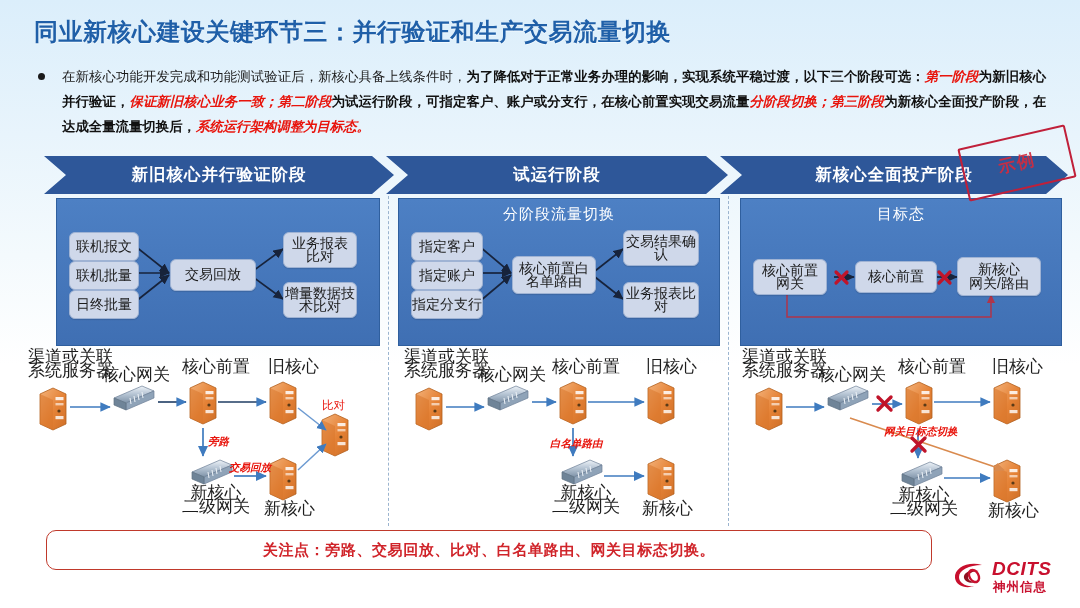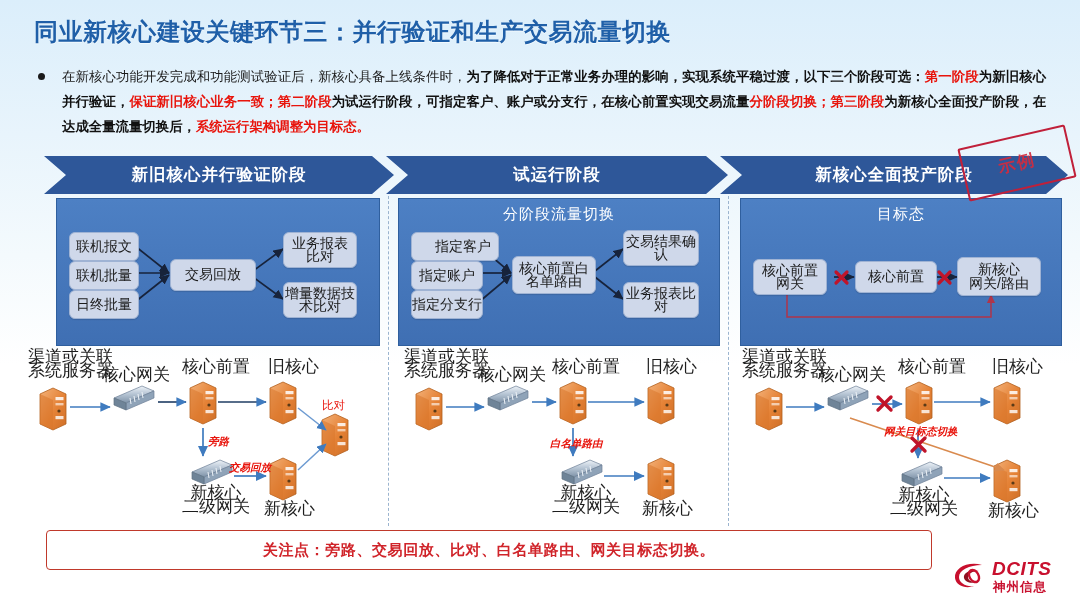--- a/index.html
+++ b/index.html
@@ -23,21 +23,21 @@
   .bullet-wrap{position:absolute;left:36px;top:64px;width:1010px;}
   .bullet-dot{
     position:absolute;left:2px;top:9px;width:7px;height:7px;border-radius:50%;
     background:#1a1a1a;
   }
   .para{
     margin-left:26px;font-size:13.4px;line-height:25px;color:#1b1b1b;
     text-align:justify;
   }
   .para b{font-weight:bold;color:#111;}
-  .para .red{color:#e8140c;font-weight:bold;}
+  .para .red{color:#e8140c;font-weight:bold;font-style:italic;}
 
   
   .stamp{
     position:absolute;left:962px;top:136px;width:106px;height:50px;
     border:2.4px solid #c0203a;border-radius:2px;
     transform:rotate(-13deg);
     display:flex;align-items:center;justify-content:center;
     z-index:40;pointer-events:none;
   }
   .stamp span{
@@ -95,21 +95,21 @@
   .lbl{
     position:absolute;font-size:17px;line-height:14px;color:#1d1d1d;
     white-space:pre;text-align:center;
   }
   .lbl.red-i{color:#e8140c;font-style:italic;font-weight:bold;font-size:10.5px;}
   .lbl.red-p{color:#e8140c;font-size:11.5px;}
 
   
   .footer{
     position:absolute;left:46px;top:530px;width:884px;height:38px;
-    border:1.6px solid #c0392b;border-radius:4px;background:transparent;
+    border:1.6px solid #c0392b;border-radius:10px;background:transparent;
     display:flex;align-items:center;justify-content:center;
   }
   .footer span{color:#d0242a;font-size:15px;font-weight:bold;letter-spacing:.6px;}
 
   
   .logo{position:absolute;left:952px;top:556px;width:118px;height:46px;}
   .logo .mark{position:absolute;left:0;top:4px;width:36px;height:32px;}
   .logo .dcits{
     position:absolute;left:40px;top:2px;color:#c8102e;
     font-size:19px;font-weight:bold;font-style:italic;letter-spacing:.5px;
@@ -169,21 +169,21 @@
 
   <div class="panel p2">
     <div class="panel-title">分阶段流量切换</div>
     <svg viewBox="0 0 320 146" preserveAspectRatio="none">
       <path d="M80,47 L112,74" stroke="#17233b" stroke-width="1.7" fill="none" marker-end="url(#ar-dk)"></path>
       <path d="M80,74 L112,74" stroke="#17233b" stroke-width="1.7" fill="none" marker-end="url(#ar-dk)"></path>
       <path d="M80,103 L112,76" stroke="#17233b" stroke-width="1.7" fill="none" marker-end="url(#ar-dk)"></path>
       <path d="M196,72 L224,50" stroke="#17233b" stroke-width="1.7" fill="none" marker-end="url(#ar-dk)"></path>
       <path d="M196,78 L224,100" stroke="#17233b" stroke-width="1.7" fill="none" marker-end="url(#ar-dk)"></path>
     </svg>
-    <div class="pbox" style="left:12px;top:33px;width:70px;height:27px;padding-left:16px;">指定客户</div>
+    <div class="pbox" style="left:12px;top:33px;width:70px;height:27px;">指定客户</div>
     <div class="pbox" style="left:12px;top:62px;width:70px;height:27px;">指定账户</div>
     <div class="pbox" style="left:12px;top:91px;width:70px;height:27px;">指定分支行</div>
     <div class="pbox" style="left:224px;top:31px;width:74px;height:34px;white-space:pre;">交易结果确
 认</div>
     <div class="pbox" style="left:113px;top:57px;width:82px;height:36px;white-space:pre;">核心前置白
 名单路由</div>
     <div class="pbox" style="left:224px;top:83px;width:74px;height:34px;white-space:pre;">业务报表比
 对</div>
   </div>
 

